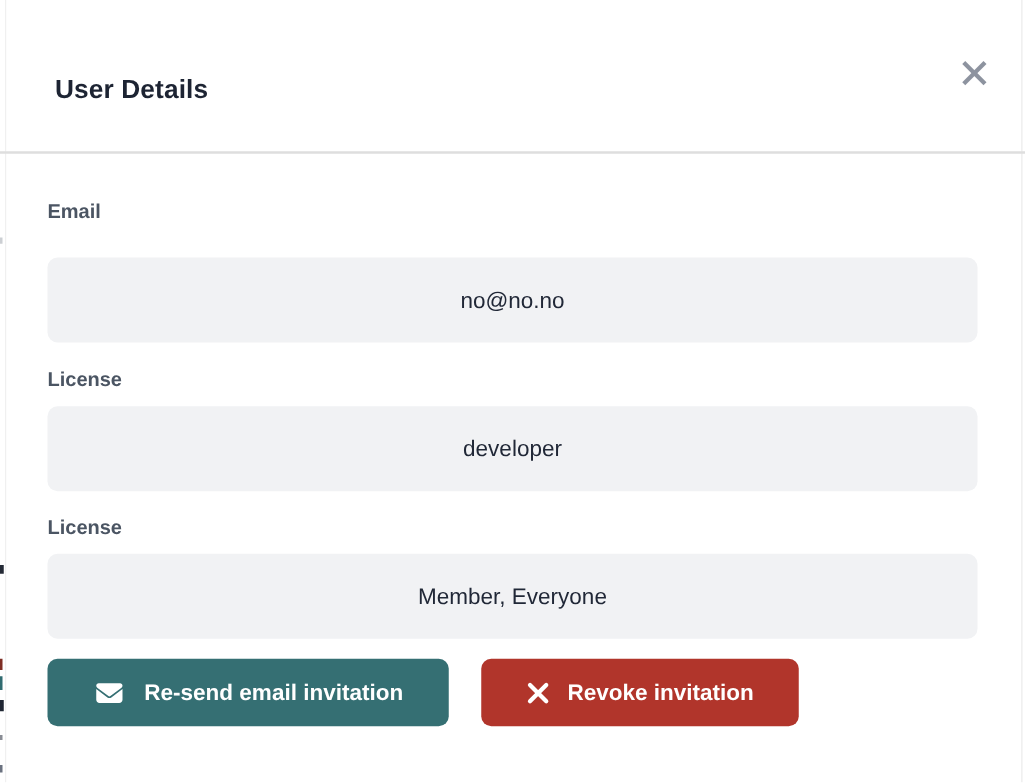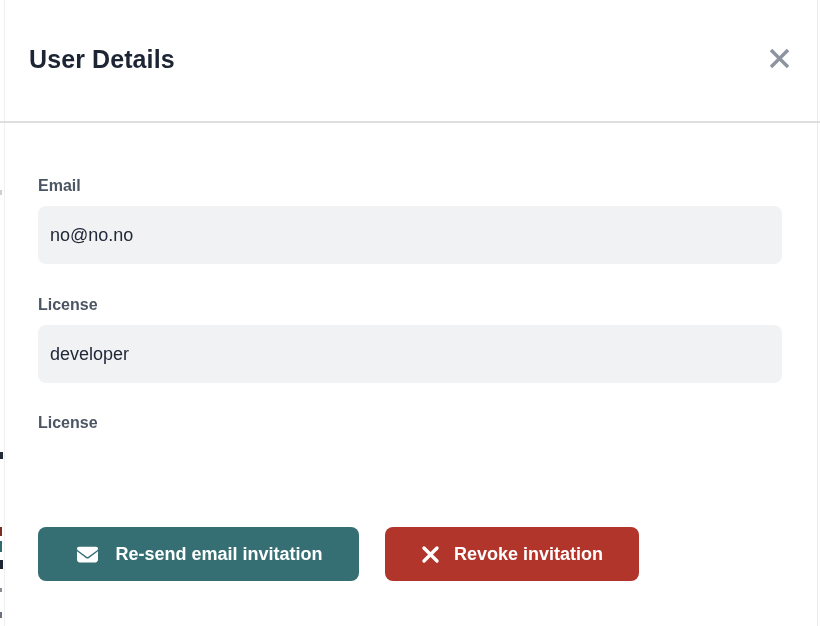--- a/index.html
+++ b/index.html
@@ -21,50 +21,50 @@
   }
   .page-right-edge {
     position: absolute; left: 817px; top: 0; width: 1px; height: 626px;
     background: #ececec;
   }
   .artifact { position: absolute; left: 0; }
 
   
   .modal-title {
     position: absolute; left: 28px; top: 44px;
-    margin: 1px;
-    font-size: 25px; font-weight: 700; color: #1d2433;
+    margin: 16px;
+    font-size: 21px; font-weight: 700; color: #1d2433;
     letter-spacing: 0.1px;
   }
   .close-btn {
     position: absolute; left: 765px; top: 44px;
     width: 28px; height: 28px;
     background: none; border: none; padding: 0; cursor: pointer;
     display: flex; align-items: center; justify-content: center;
   }
   .divider {
     position: absolute; left: 0; top: 121px; width: 820px; height: 2px;
     background: #dedede;
   }
 
   
   .field-label {
     position: absolute; left: 38px;
     font-size: 16px; font-weight: 700; color: #4b5563;
   }
   .field-box {
-    position: absolute; left: 38px; width: 744px; height: 58px;
+    position: absolute; left: 38px; width: 744px; height: 68px;
     background: #f1f2f4; border-radius: 8px;
     display: flex; align-items: center;
-    box-sizing: border-box; padding: 0 12px;
+    box-sizing: border-box; padding: 0 28px; justify-content: center;
   }
   .field-value {
     font-size: 18px; color: #212837;
   }
-  .lbl-email   { top: 177px; text-align: center; }
+  .lbl-email   { top: 161px; text-align: center; }
   .box-email   { top: 206px; }
   .lbl-license { top: 296px; text-align: right; }
   .box-license { top: 325px; }
   .lbl-groups  { top: 414px; }
   .box-groups  { top: 443px; }
 
   
   .btn {
     position: absolute; top: 527px; height: 54px;
     border: none; border-radius: 8px; cursor: pointer;
@@ -105,20 +105,23 @@
   <div class="field-box box-email">
     <span class="field-value">no@no.no</span>
   </div>
 
   <div class="field-label lbl-license">License</div>
   <div class="field-box box-license">
     <span class="field-value">developer</span>
   </div>
 
   <div class="field-label lbl-groups">License</div>
+  <div class="field-box box-groups">
+    <span class="field-value">Member, Everyone</span>
+  </div>
 
   <button class="btn btn-revoke">
     <svg width="19" height="19" viewBox="0 0 19 19">
       <line x1="3" y1="3" x2="16" y2="16" stroke="#ffffff" stroke-width="3.4" stroke-linecap="round"></line>
       <line x1="16" y1="3" x2="3" y2="16" stroke="#ffffff" stroke-width="3.4" stroke-linecap="round"></line>
     </svg>
     <span>Revoke invitation</span>
   </button>
 
   <button class="btn btn-resend">

